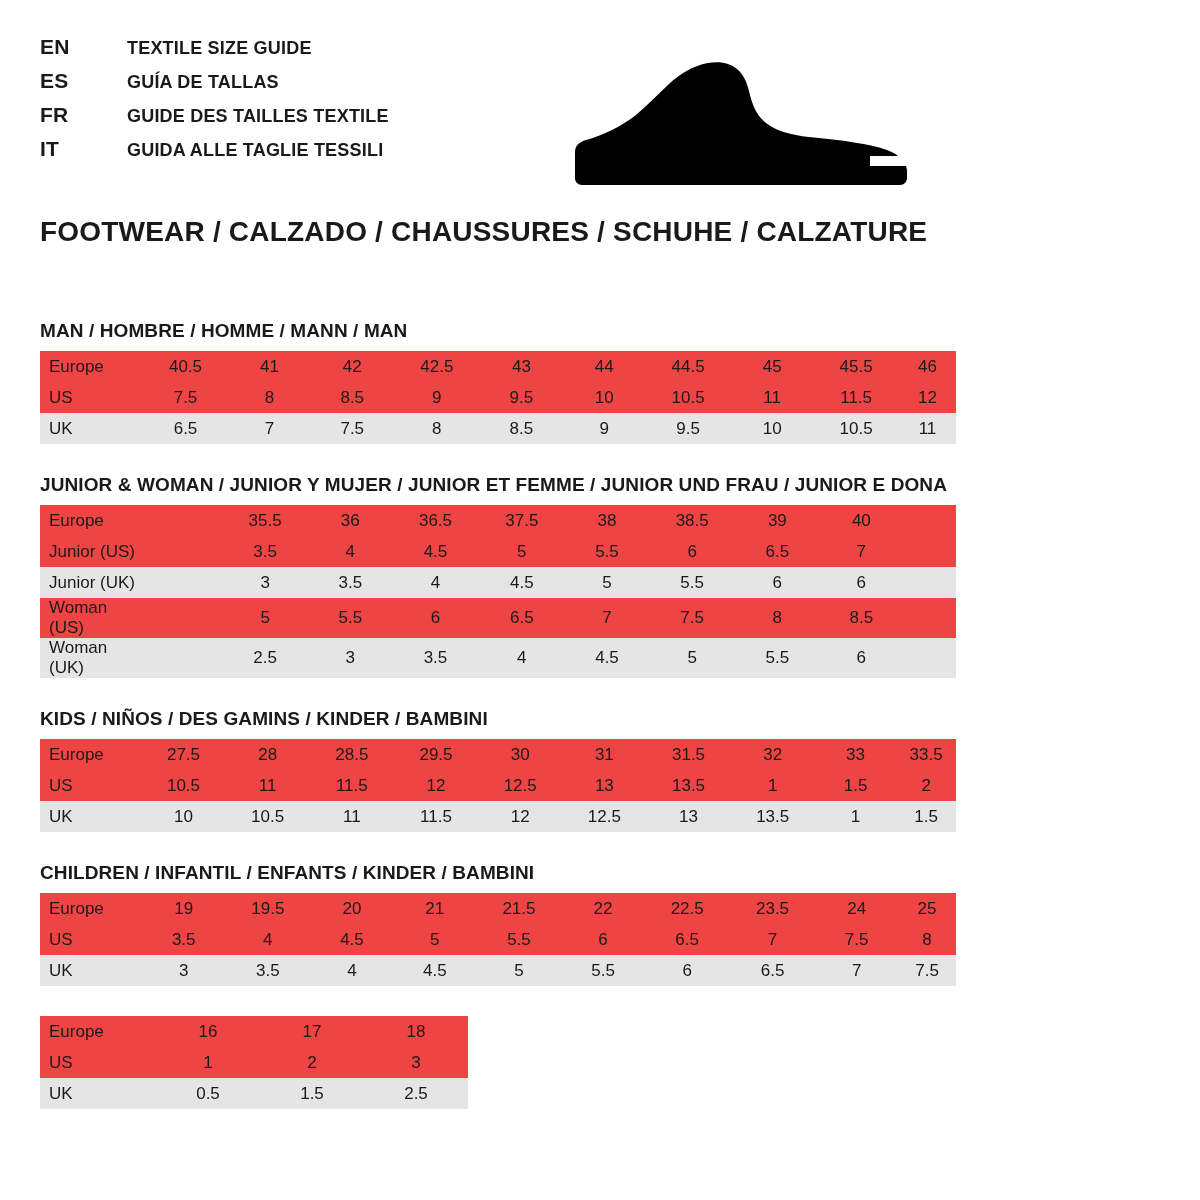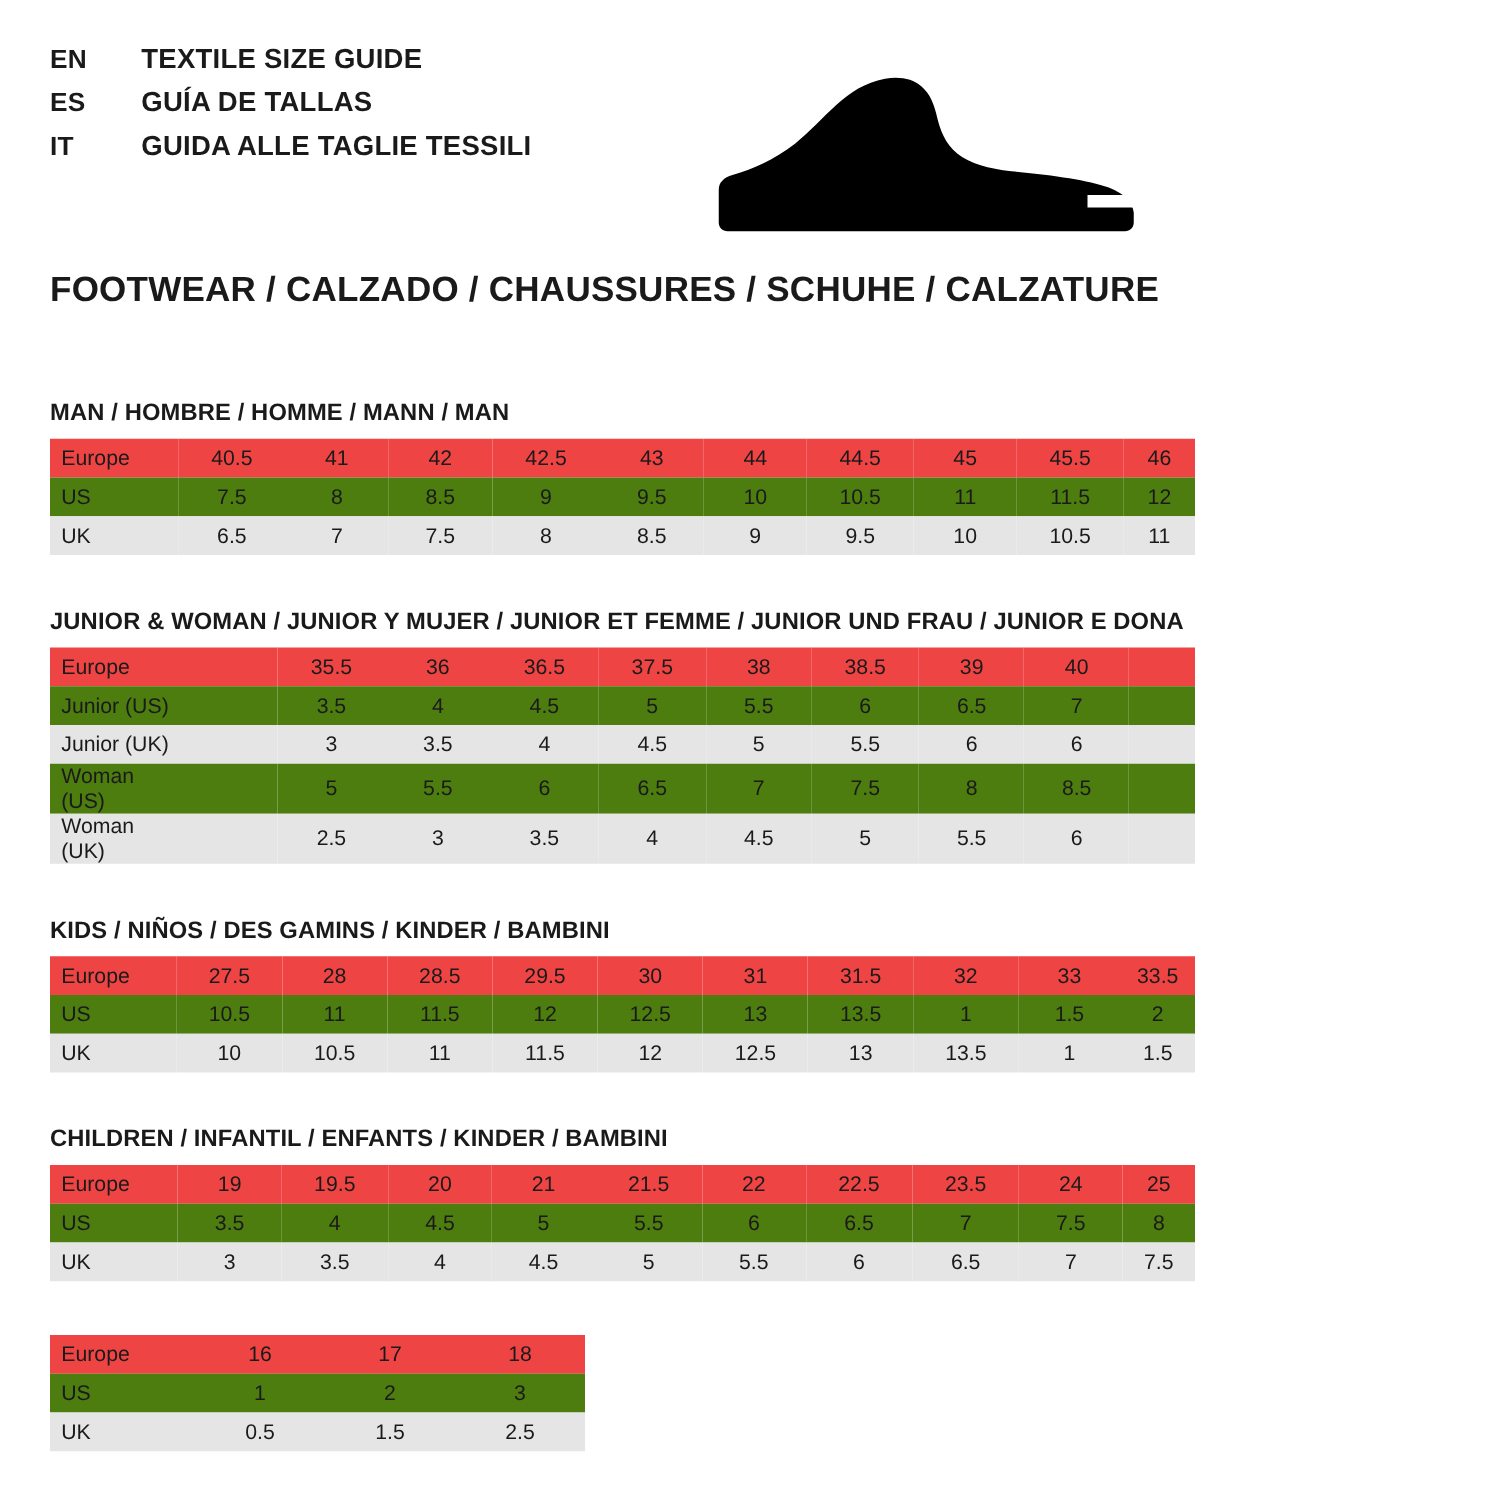--- a/index.html
+++ b/index.html
@@ -38,42 +38,43 @@
     line-height: 1.0;
     margin-bottom: 13px;
   }
   .lang-code {
     width: 73px;
     font-size: 21px;
     font-weight: bold;
     letter-spacing: 0.2px;
   }
   .lang-title {
-    font-size: 22px;
+    font-size: 18px;
     font-weight: bold;
     letter-spacing: 0.2px;
+    margin-left: 14px;
   }
   .shoe-wrap {
     width: 360px;
     margin-top: 24px;
     margin-right: 46px;
     display: flex;
     justify-content: flex-end;
   }
 
   .footwear-title {
     margin-top: 26px;
     font-size: 28px;
     font-weight: bold;
     letter-spacing: 0.2px;
   }
 
   
   .section {
-    margin-top: 43px;
+    margin-top: 30px;
   }
   .section.first { margin-top: 72px; }
   .section-title {
     font-size: 19px;
     font-weight: bold;
     letter-spacing: 0.1px;
     margin-bottom: 9px;
   }
   table.size-table {
     border-collapse: collapse;
@@ -92,37 +93,41 @@
     padding-left: 9px;
   }
   tr.head td {
     background: #ef4444;
     font-weight: normal;
   }
   tr.alt td {
     background: #e5e5e5;
   }
   tr.plain td {
-    background: #4d7c0f;
+    background: #ef4444;
   }
 </style>
 </head>
 <body>
 
 <div class="page">
 
   <div class="header">
     <div class="lang-list">
       <div class="lang-row">
         <span class="lang-code">EN</span>
         <span class="lang-title">TEXTILE SIZE GUIDE</span>
       </div>
       <div class="lang-row">
         <span class="lang-code">ES</span>
         <span class="lang-title">GUÍA DE TALLAS</span>
+      </div>
+      <div class="lang-row">
+        <span class="lang-code">FR</span>
+        <span class="lang-title">GUIDE DES TAILLES TEXTILE</span>
       </div>
       <div class="lang-row">
         <span class="lang-code">IT</span>
         <span class="lang-title">GUIDA ALLE TAGLIE TESSILI</span>
       </div>
     </div>
 
     <div class="shoe-wrap">
       <svg width="340" height="130" viewBox="0 0 340 130">
         <path fill="#000000" d="M5 118 L5 92 C5 86 9 82 16 80 C34 75 52 66 66 55 C78 45 88 34 99 24 C110 14 122 6 138 3 C150 1 160 3 167 9 C174 15 177 23 179 31 C182 44 186 55 196 63 C206 71 221 75 239 77 C272 80 300 84 317 90 C330 95 336 102 337 110 L337 118 C337 122 334 125 330 125 L12 125 C8 125 5 122 5 118 Z"></path>

